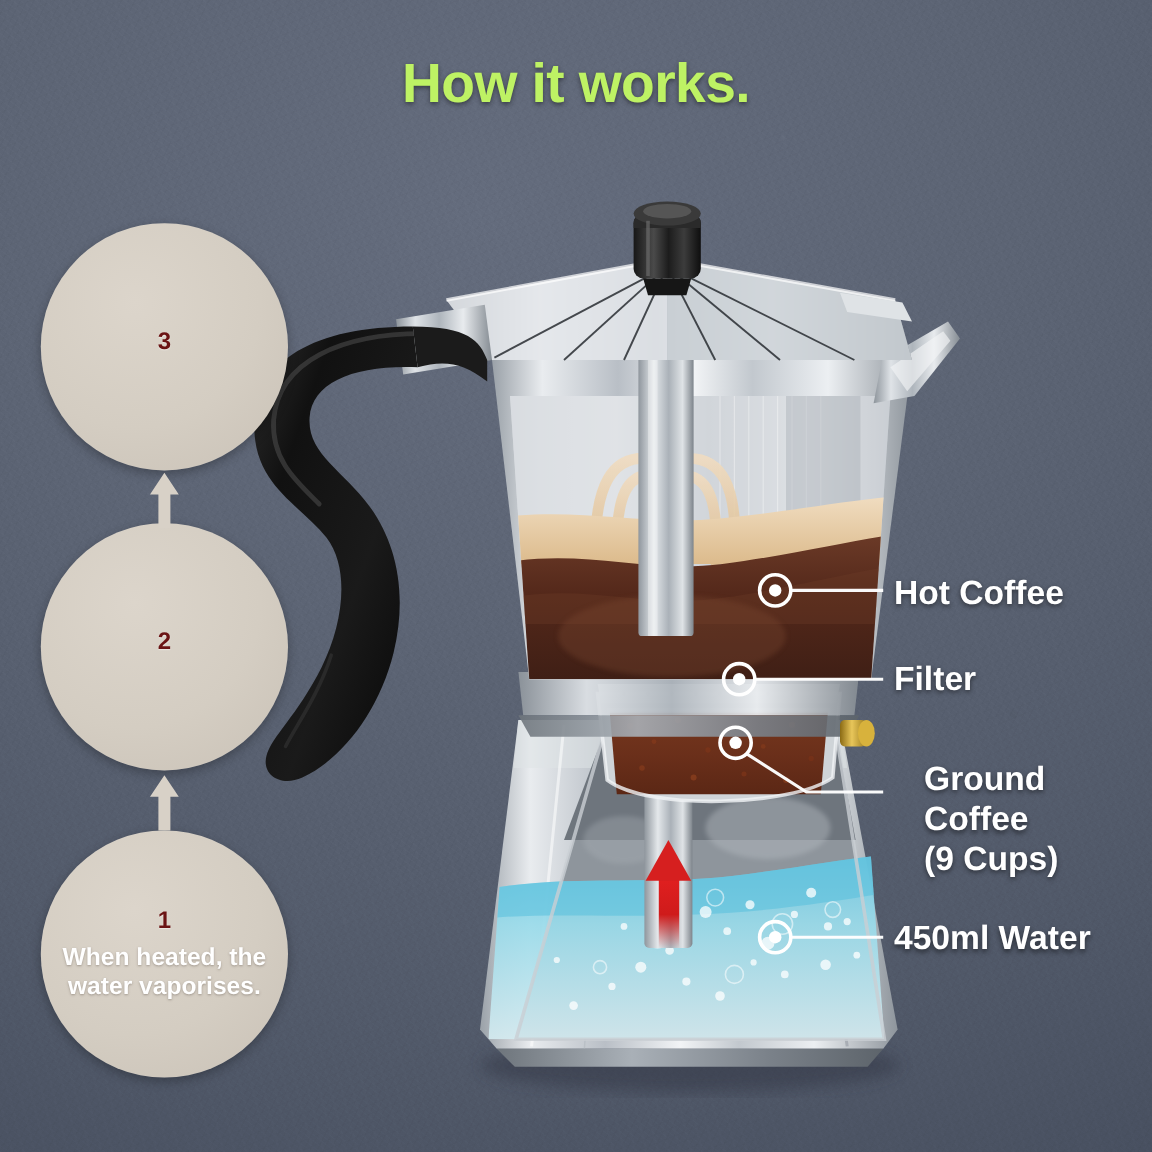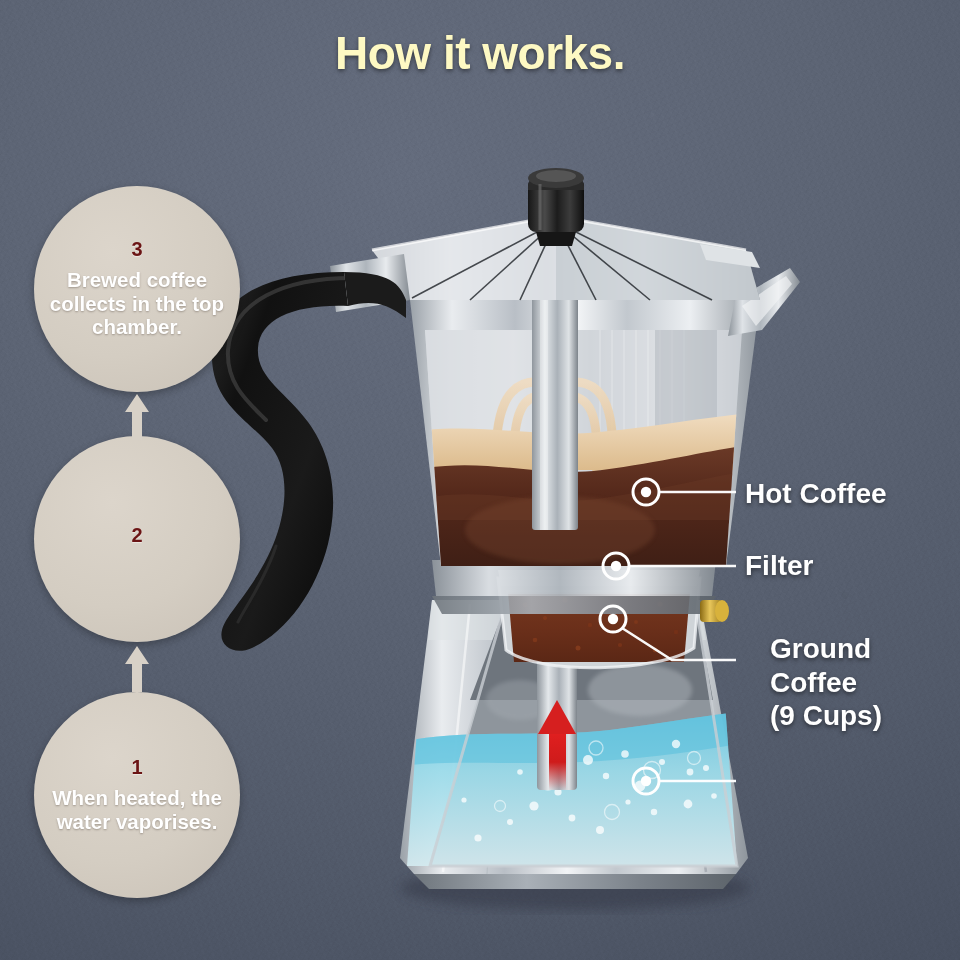--- a/index.html
+++ b/index.html
@@ -27,22 +27,22 @@
   .bg-tex2{position:absolute;inset:0;opacity:.22;
     background-image:
       radial-gradient(circle at 12% 30%, rgba(255,255,255,.10) 0 2px, transparent 3px),
       radial-gradient(circle at 68% 12%, rgba(255,255,255,.08) 0 2px, transparent 3px),
       radial-gradient(circle at 88% 62%, rgba(0,0,0,.10) 0 3px, transparent 4px),
       radial-gradient(circle at 30% 80%, rgba(255,255,255,.07) 0 2px, transparent 3px);
   }
 
   
   .title{
-    position:absolute;left:0;right:0;top:26px;text-align:center;
-    color:#fef9c3;font-size:46px;font-weight:bold;letter-spacing:-.5px;
+    position:absolute;left:0;right:0;top:42px;text-align:center;
+    color:#bef264;font-size:46px;font-weight:bold;letter-spacing:-.5px;
     text-shadow:0 2px 4px rgba(0,0,0,.45);
   }
 
   
   .step{
     position:absolute;border-radius:50%;
     background:radial-gradient(circle at 38% 32%, #dcd5cb 0%, #d4cdc2 55%, #c9c1b6 100%);
     box-shadow:0 3px 9px rgba(0,0,0,.28);
     display:flex;flex-direction:column;align-items:center;justify-content:center;
     text-align:center;box-sizing:border-box;
@@ -385,23 +385,20 @@
       <path d="M352,278 C286,278 232,300 228,350 C226,384 248,402 266,420" fill="none" stroke="#4e4e4e" stroke-width="4" opacity=".55" stroke-linecap="round"></path>
       <path d="M238,622 C246,606 266,578 276,546" fill="none" stroke="#3a3a3a" stroke-width="3" opacity=".5" stroke-linecap="round"></path>
       <path d="M344,272 C390,272 400,284 406,300 L406,318 C386,302 370,300 348,306 Z" fill="#1b1b1b"></path>
     </g>
   </svg>
 
   <div class="title">How it works.</div>
 
   <div class="step" id="step3">
     <div class="num">3</div>
-    <div class="txt">Brewed coffee
-collects in the
-top chamber.</div>
   </div>
   <div class="step" id="step2">
     <div class="num">2</div>
   </div>
   <div class="step" id="step1">
     <div class="num">1</div>
     <div class="txt">When heated,
 the water
 vaporises.</div>
   </div>
@@ -437,14 +434,15 @@
         <circle cx="646" cy="781" r="13" fill="none" stroke="#ffffff" stroke-width="3"></circle>
         <circle cx="646" cy="781" r="5.2" fill="#ffffff"></circle>
       </g>
     </g>
   </svg>
 
   <div class="callout" id="c-hot">Hot Coffee</div>
   <div class="callout" id="c-filter">Filter</div>
   <div class="callout" id="c-ground">Ground Coffee
 (9 Cups)</div>
+  <div class="callout" id="c-water">450ml Water</div>
 
 </div>
 
 </body></html>

